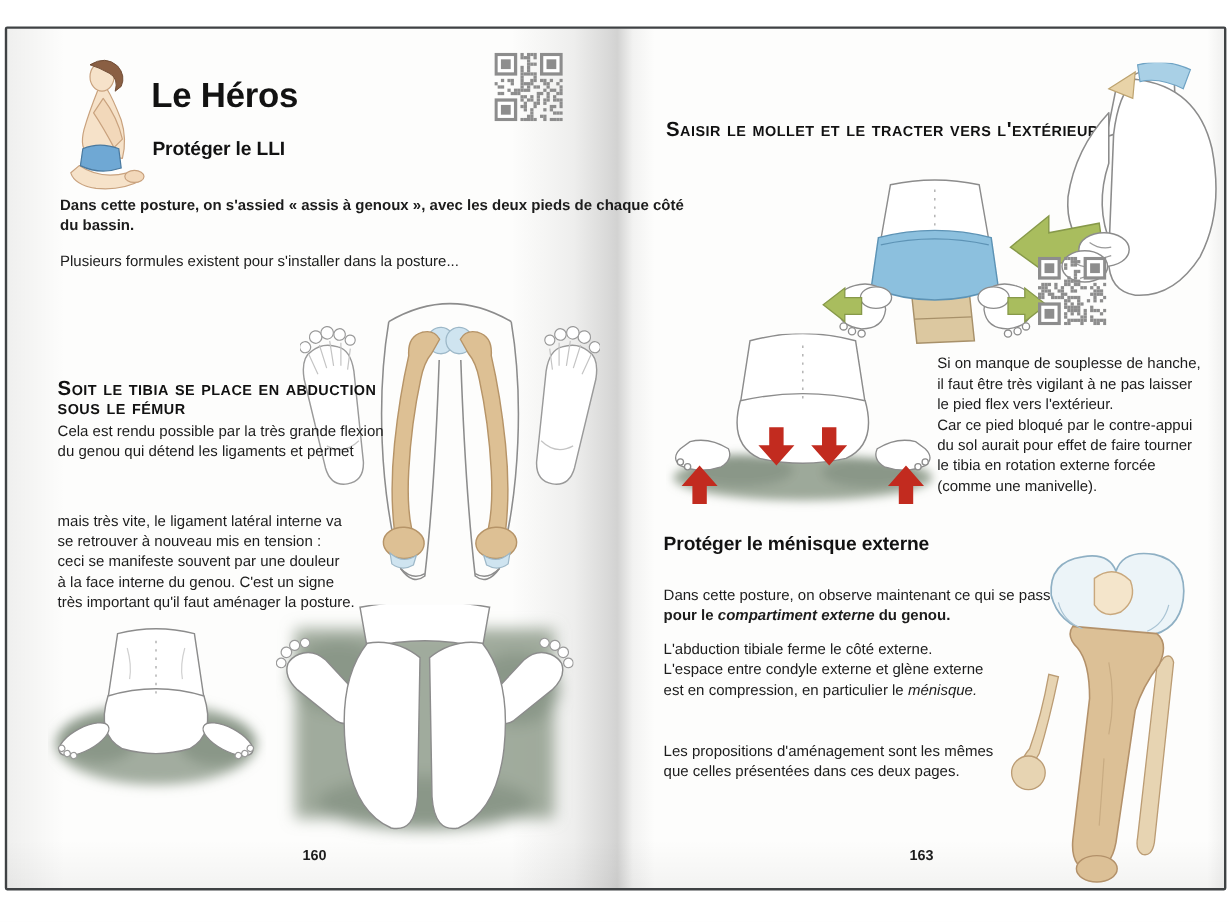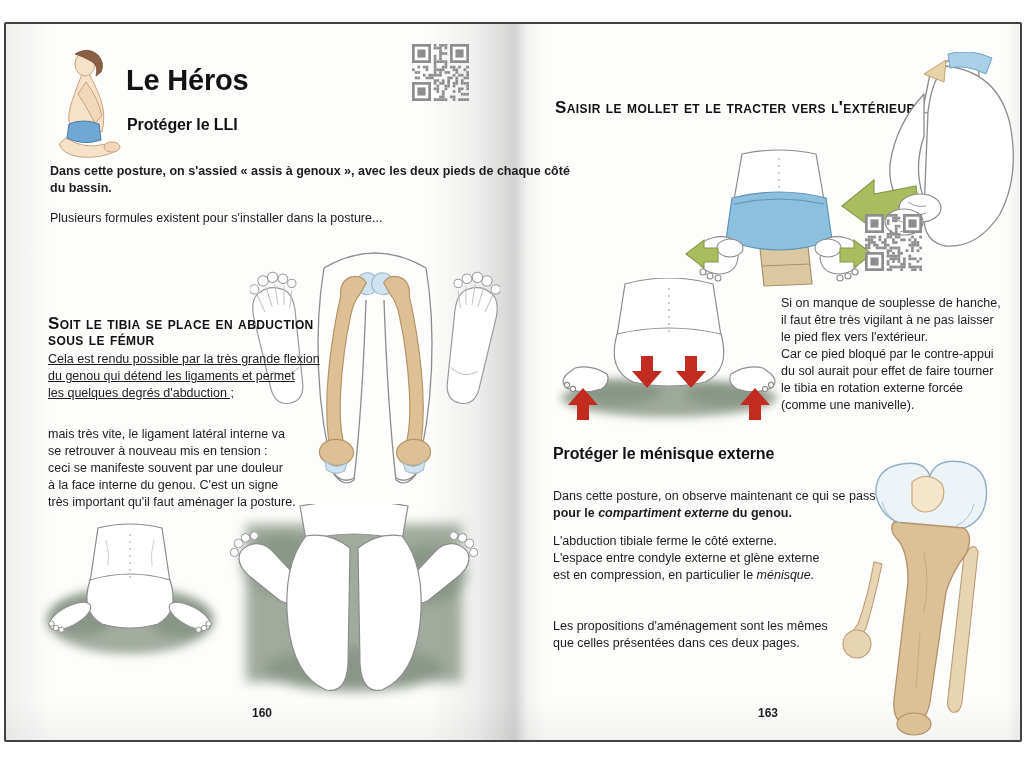--- a/index.html
+++ b/index.html
@@ -226,24 +226,23 @@
       <g transform="translate(250,0) scale(-1,1)">
           <use href="#fm" transform="translate(84,42) rotate(3)"></use>
         </g>
     </svg>
   </div>
 
   <div class="abs sc" style="left:42px;top:292px;width:230px;">
     <div class="line">Soit le tibia se place en abduction</div>
     <div class="line">sous le fémur</div>
   </div>
-  <div class="abs body" style="left:42px;top:327px;text-decoration:underline;">
+  <div class="abs body" style="left:42px;top:327px;">
     <div class="line">Cela est rendu possible par la très grande flexion</div>
     <div class="line">du genou qui détend les ligaments et permet</div>
-    <div class="line">les quelques degrés d'abduction ;</div>
   </div>
   <div class="abs body" style="left:42px;top:402px;">
     <div class="line">mais très vite, le ligament latéral interne va</div>
     <div class="line">se retrouver à nouveau mis en tension :</div>
     <div class="line">ceci se manifeste souvent par une douleur</div>
     <div class="line">à la face interne du genou. C'est un signe</div>
     <div class="line">très important qu'il faut aménager la posture.</div>
   </div>
 
   <div class="abs" style="left:34px;top:496px;width:182px;height:146px;">

